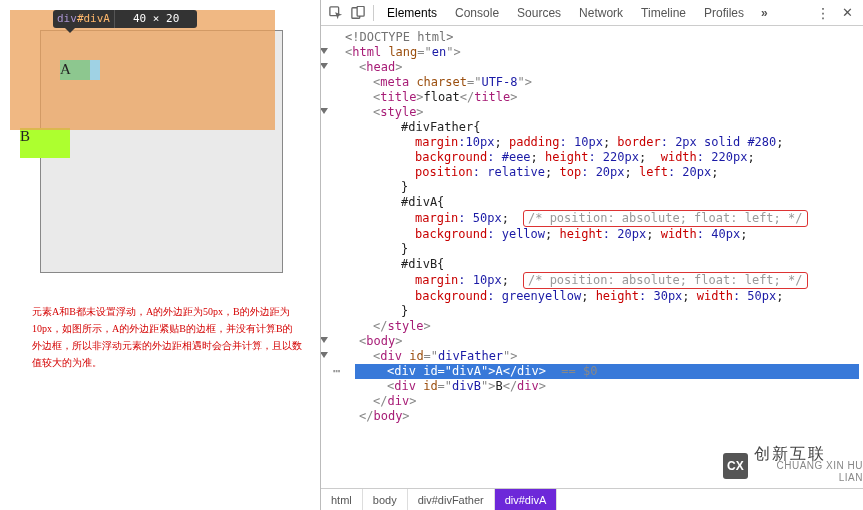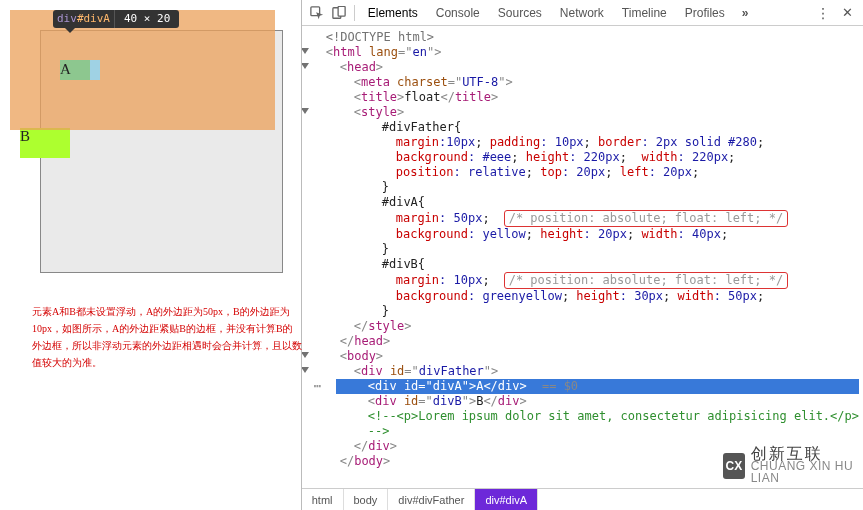--- a/index.html
+++ b/index.html
@@ -25,21 +25,21 @@
     background: #333; color: #fff;
     display: flex; align-items: stretch;
     border-radius: 3px;
     font-size: 11px;
     line-height: 18px;
     z-index: 5;
   }
   .tooltip .tag { padding: 0 4px; display: flex; }
   .tooltip .tagname { color: #a893d0; }
   .tooltip .idname { color: #ffb86c; }
-  .tooltip .dims { padding: 0 9px; border-left: 1px solid #555; }
+  .tooltip .dims { padding: 0 18px; border-left: 1px solid #555; }
   .tooltip::after {
     content: ""; position: absolute; left: 12px; bottom: -5px;
     border: 5px solid transparent; border-top-color: #333; border-bottom: none;
   }
   .preview-frame {
     position: absolute;
     top: 30px; left: 40px;
     border: 1px solid #888;
     background: #eaeaea;
     width: 243px; height: 243px;
@@ -191,21 +191,21 @@
   }
   .watermark .logo {
     width: 26px; height: 26px;
     background: #555;
     border-radius: 3px;
     display: flex; align-items: center; justify-content: center;
     color: #fff; font-weight: bold; font-size: 12px;
   }
   .watermark .txt { display: flex; flex-direction: column; line-height: 12px; }
   .watermark .zh { font-size: 16px; color: #444; letter-spacing: 2px; }
-  .watermark .en { font-size: 12px; color: #888; letter-spacing: 0.5px; }
+  .watermark .en { font-size: 10px; color: #888; letter-spacing: 0.5px; text-align: right; }
 </style>
 </head>
 <body>
 
 <div class="root">
 
   <div class="left">
     <div class="tooltip">
       <span class="tag">
         <span class="tagname">div</span>
@@ -275,34 +275,31 @@
       <div class="line i6"><span class="cp">margin</span><span class="cv">: 50px</span>;<span class="annot">/* position: absolute; float: left; */</span></div>
       <div class="line i6"><span class="cp">background</span><span class="cv">: yellow</span>; <span class="cp">height</span><span class="cv">: 20px</span>; <span class="cp">width</span><span class="cv">: 40px</span>;</div>
       <div class="line i5"><span>}</span></div>
 
       <div class="line i5"><span>#divB{</span></div>
       <div class="line i6"><span class="cp">margin</span><span class="cv">: 10px</span>;<span class="annot">/* position: absolute; float: left; */</span></div>
       <div class="line i6"><span class="cp">background</span><span class="cv">: greenyellow</span>; <span class="cp">height</span><span class="cv">: 30px</span>; <span class="cp">width</span><span class="cv">: 50px</span>;</div>
       <div class="line i5"><span>}</span></div>
 
       <div class="line i3"><span class="p">&lt;/</span><span class="t">style</span><span class="p">&gt;</span></div>
-      <div class="line i2"><span class="p">&lt;/</span><span class="t">head</span><span class="p">&gt;</span></div>
 
       <div class="line i2"><span class="twisty"></span><span class="p">&lt;</span><span class="t">body</span><span class="p">&gt;</span></div>
       <div class="line i3"><span class="twisty"></span><span class="p">&lt;</span><span class="t">div</span> <span class="a">id</span><span class="p">="</span><span class="v">divFather</span><span class="p">"&gt;</span></div>
 
       <div class="line sel-line" style="position:relative;">
         <span class="ellipsis-gutter">⋯</span>
         <span class="i4" style="display:inline-block;"></span><span class="p">&lt;</span><span class="t">div</span> <span class="a">id</span><span class="p">="</span><span class="v">divA</span><span class="p">"&gt;</span><span>A</span><span class="p">&lt;/</span><span class="t">div</span><span class="p">&gt;</span><span class="eqdom"> == $0</span>
       </div>
 
       <div class="line i4"><span class="p">&lt;</span><span class="t">div</span> <span class="a">id</span><span class="p">="</span><span class="v">divB</span><span class="p">"&gt;</span><span>B</span><span class="p">&lt;/</span><span class="t">div</span><span class="p">&gt;</span></div>
 
-      <div class="line i4"><span class="cm" style="white-space:pre;">&lt;!--&lt;p&gt;Lorem ipsum dolor sit amet, consectetur adipisicing elit.&lt;/p&gt;
---&gt;</span></div>
 
       <div class="line i3"><span class="p">&lt;/</span><span class="t">div</span><span class="p">&gt;</span></div>
       <div class="line i2"><span class="p">&lt;/</span><span class="t">body</span><span class="p">&gt;</span></div>
     </div>
 
     <div class="crumbs">
       <span class="crumb">html</span>
       <span class="crumb">body</span>
       <span class="crumb">div#divFather</span>
       <span class="crumb sel">div#divA</span>

